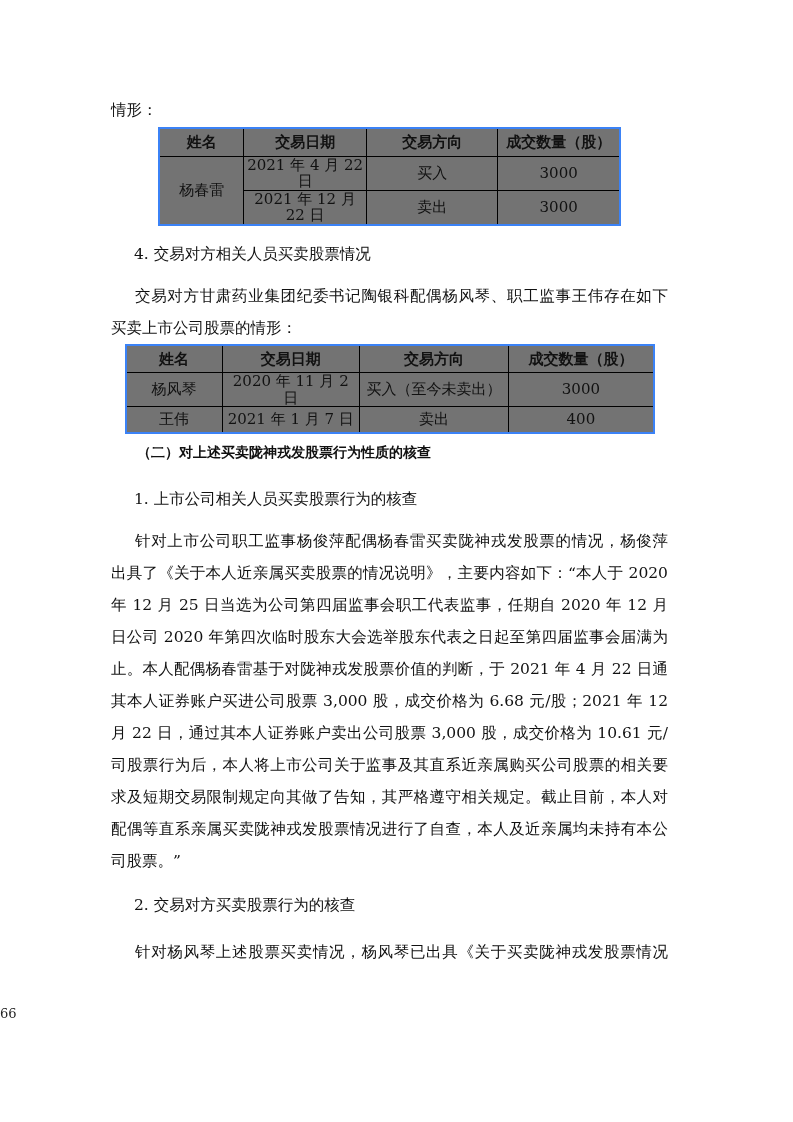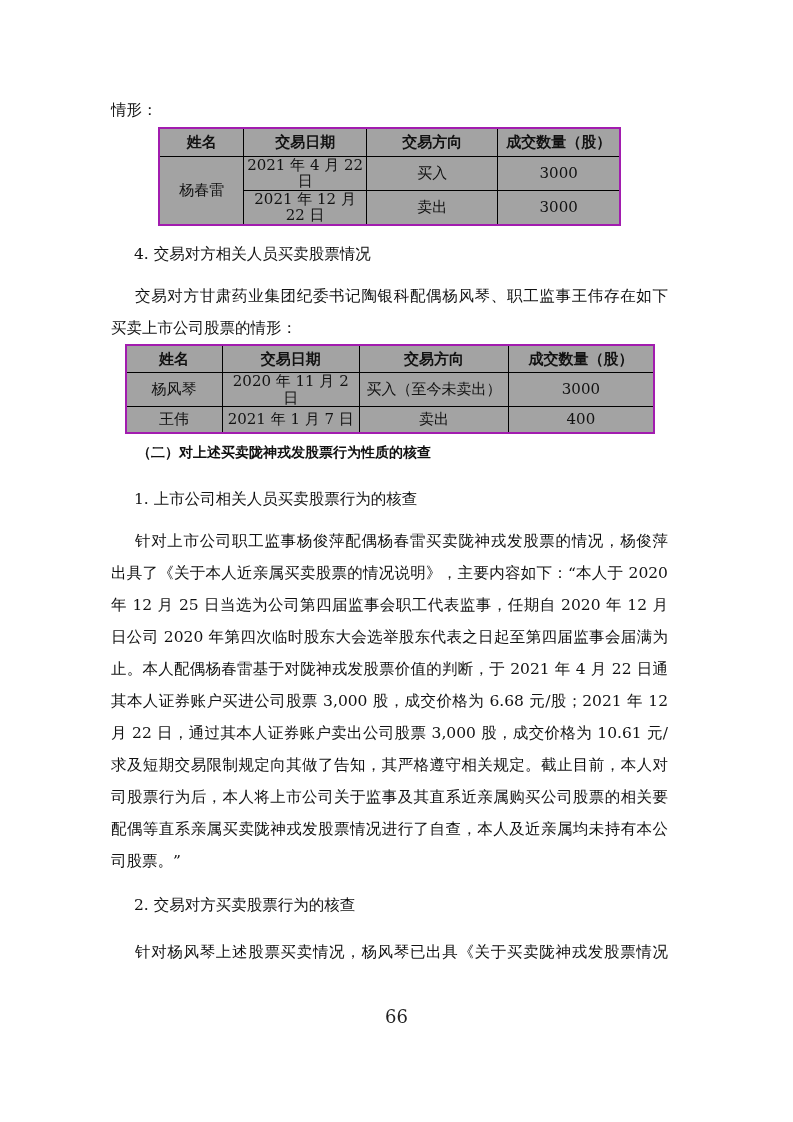--- a/index.html
+++ b/index.html
@@ -44,42 +44,41 @@
   .para1  { margin-top: 10px; }
   .h-sec  { margin-top: 3px; }
   .h-num2 { margin-top: 14px; }
   .para2  { margin-top: 10px; }
   .h-num3 { margin-top: 12px; }
   .para3  { margin-top: 15px; }
 
   table {
     border-collapse: collapse;
     table-layout: fixed;
-    border: 2px solid #a21caf;
-    background: #a3a3a3;
+    border: 2px solid #3b82f6;
+    background: #737373;
   }
   .table1 { width: 463px; margin: 1px auto 0 auto; }
   .table2 { width: 530px; margin: 0 auto; }
   th, td {
     border: 1px solid #000000;
     text-align: center;
     vertical-align: middle;
     font-size: 15px;
     padding: 0 2px;
     line-height: 1.1;
   }
   th { height: 28px; font-weight: bold; }
   td { height: 26px; font-weight: normal; }
 
   .page-number {
     position: absolute;
     left: 0; top: 1006px;
     width: 100%;
-    text-align: center;
-    font-size: 18px;
+    font-size: 13px;
     color: #222222;
   }
 </style>
 </head>
 <body>
 
 <div class="page">
   <div class="content">
 
     <p class="intro">情形：</p>
@@ -155,22 +154,22 @@
 
     <div class="para2">
 
     <div class="para-line bodyline first-line">针对上市公司职工监事杨俊萍配偶杨春雷买卖陇神戎发股票的情况，杨俊萍</div>
         <div class="para-line bodyline">出具了《关于本人近亲属买卖股票的情况说明》，主要内容如下：“本人于 2020</div>
         <div class="para-line bodyline">年 12 月 25 日当选为公司第四届监事会职工代表监事，任期自 2020 年 12 月 30</div>
         <div class="para-line bodyline">日公司 2020 年第四次临时股东大会选举股东代表之日起至第四届监事会届满为</div>
         <div class="para-line bodyline">止。本人配偶杨春雷基于对陇神戎发股票价值的判断，于 2021 年 4 月 22 日通过</div>
         <div class="para-line bodyline">其本人证券账户买进公司股票 3,000 股，成交价格为 6.68 元/股；2021 年 12</div>
         <div class="para-line bodyline">月 22 日，通过其本人证券账户卖出公司股票 3,000 股，成交价格为 10.61 元/</div>
+        <div class="para-line bodyline">司股票行为后，本人将上市公司关于监事及其直系近亲属购买公司股票的相关要</div>
         <div class="para-line bodyline">求及短期交易限制规定向其做了告知，其严格遵守相关规定。截止目前，本人对</div>
-        <div class="para-line bodyline">司股票行为后，本人将上市公司关于监事及其直系近亲属购买公司股票的相关要</div>
         <div class="para-line bodyline">配偶等直系亲属买卖陇神戎发股票情况进行了自查，本人及近亲属均未持有本公</div>
         <div class="para-line bodyline last-line">司股票。”</div>
       </div>
 
     <p class="heading-num h-num3">2. 交易对方买卖股票行为的核查</p>
 
     <div class="para3 full-last">
 
     <div class="para-line bodyline first-line last-line">针对杨风琴上述股票买卖情况，杨风琴已出具《关于买卖陇神戎发股票情况</div>
       </div>

